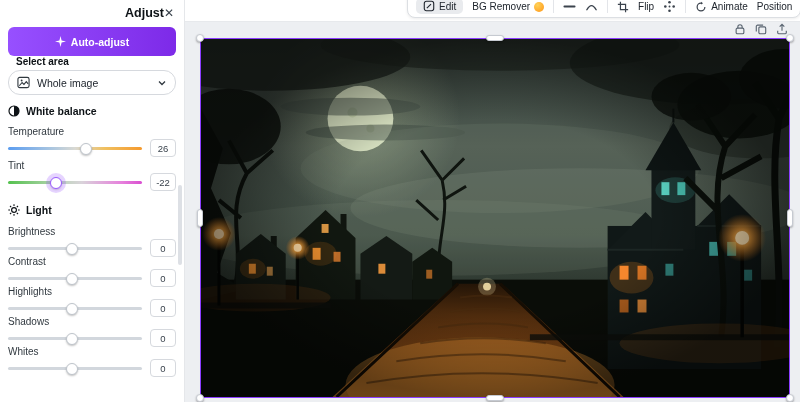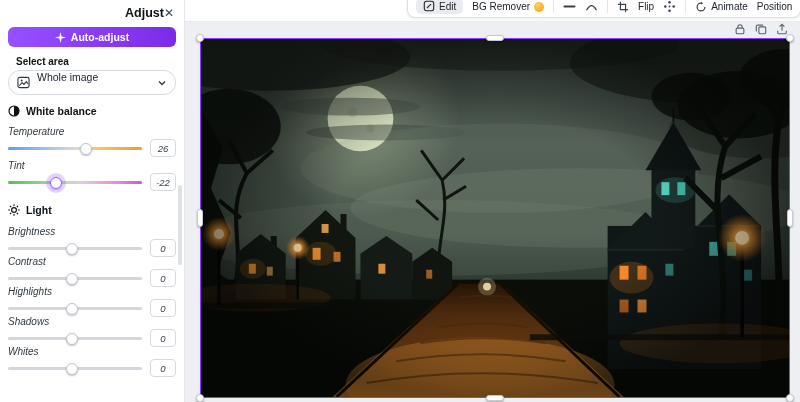--- a/index.html
+++ b/index.html
@@ -5,32 +5,32 @@
   * { box-sizing: border-box; margin: 0; padding: 0; }
   html,body { width:800px; height:402px; overflow:hidden; }
   body { font-family:"Liberation Sans", sans-serif; background:#edeff2; color:#0d1216; }
   #app { position:relative; width:800px; height:402px; }
 
   
   #sidebar { position:absolute; left:0; top:0; width:185px; height:402px; background:#fff; border-right:1px solid #e5e7ea; z-index:5; }
   .panel-header { position:absolute; top:0; left:0; right:0; height:26px; display:flex; align-items:center; justify-content:flex-end; padding:0 10px 0 22px; }
   .panel-title { font-size:12.5px; font-weight:bold; }
   .close-btn { border:none; background:none; font-size:12px; color:#39424c; cursor:pointer; line-height:1; }
-  .auto-btn { position:absolute; top:27px; left:8px; right:8px; height:20px; border:none; border-radius:6px;
+  .auto-btn { position:absolute; top:27px; left:8px; right:8px; height:29px; border:none; border-radius:6px;
     background:linear-gradient(90deg,#9750ff,#7d2ae8); color:#fff; font-size:10.5px; font-weight:bold;
     display:flex; align-items:center; justify-content:center; gap:5px; cursor:pointer; }
   .select-label { position:absolute; top:56px; left:16px; font-size:10px; font-weight:bold; color:#0d1216; }
   .dropdown { position:absolute; top:70px; left:8px; right:8px; height:25px; border:1px solid #d6d9de; border-radius:12px;
-    display:flex; gap:7px; padding:0 8px; font-size:10.5px; color:#20262e; background:#fff; cursor:pointer; }
+    display:flex; align-items:center; gap:7px; padding:0 8px; font-size:10.5px; color:#20262e; background:#fff; cursor:pointer; }
   .dropdown .grow { flex:1; }
   .section-head { position:absolute; left:8px; display:flex; align-items:center; gap:6px; font-size:10.5px; font-weight:bold; }
   .ic { display:inline-flex; align-items:center; justify-content:center; }
   .ic svg { display:block; }
 
-  .srow { position:absolute; left:8px; right:8px; height:32px;font-style:italic; }
+  .srow { position:absolute; left:8px; right:8px; height:32px; }
   .slabel { position:absolute; top:0; left:0; font-size:10px; color:#30383f; }
   .sline { position:absolute; top:15px; left:0; right:34px; height:16px; }
   .track { position:absolute; top:6px; left:0; right:0; height:3px; border-radius:2px; background:#d2d7dd; cursor:pointer; }
   .track-temperature { background:linear-gradient(90deg,#5b9df0 0%,#a9c5e0 32%,#d9d9d3 50%,#f0c060 72%,#f59a2e 100%); }
   .track-tint { background:linear-gradient(90deg,#55c24e 0%,#bed5bc 40%,#d9d3da 55%,#e680dc 85%,#d94fd0 100%); }
   .track-plain { background:#d2d7dd; }
   .thumb { position:absolute; top:1.5px; width:12px; height:12px; border-radius:50%; background:#fff;
     border:1px solid #bfc5cc; box-shadow:0 1px 2px rgba(0,0,0,.25); transform:translateX(-50%); cursor:pointer; }
   .thumb-active { border-color:#9b5bff; box-shadow:0 0 0 4px rgba(139,61,255,.22), 0 1px 2px rgba(0,0,0,.2); }
   .sval { position:absolute; top:13px; right:0; width:26px; height:18px; border:1px solid #d6d9de; border-radius:4px;

